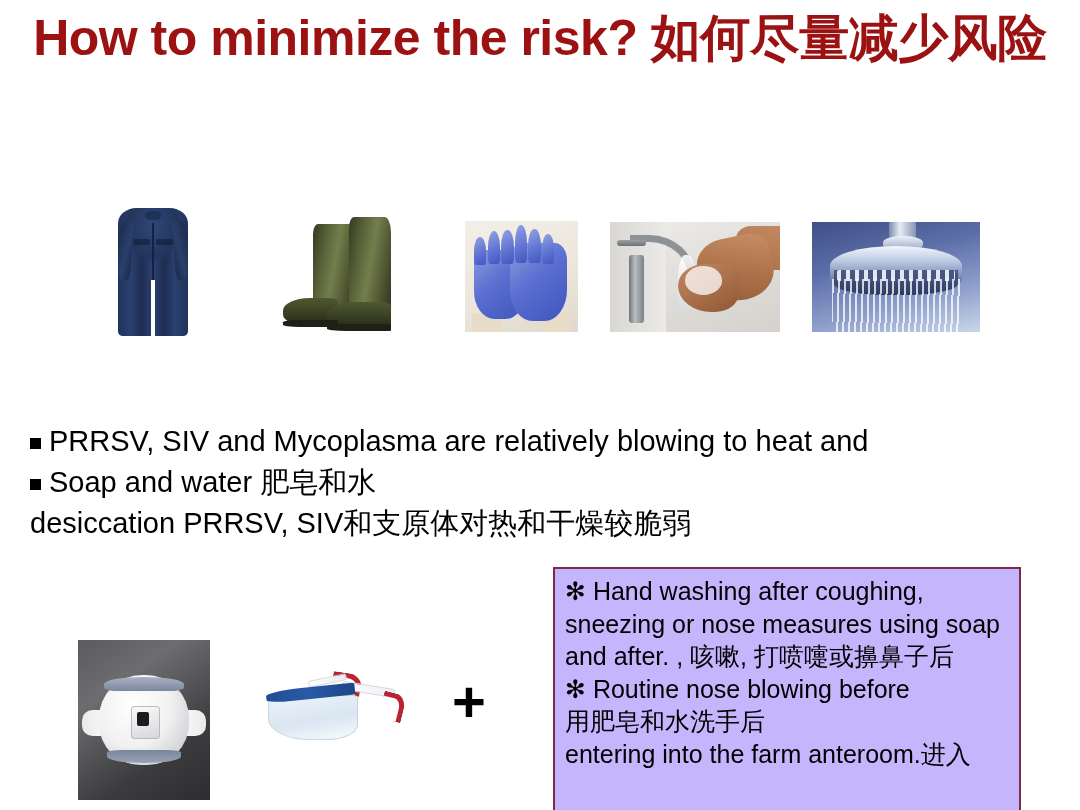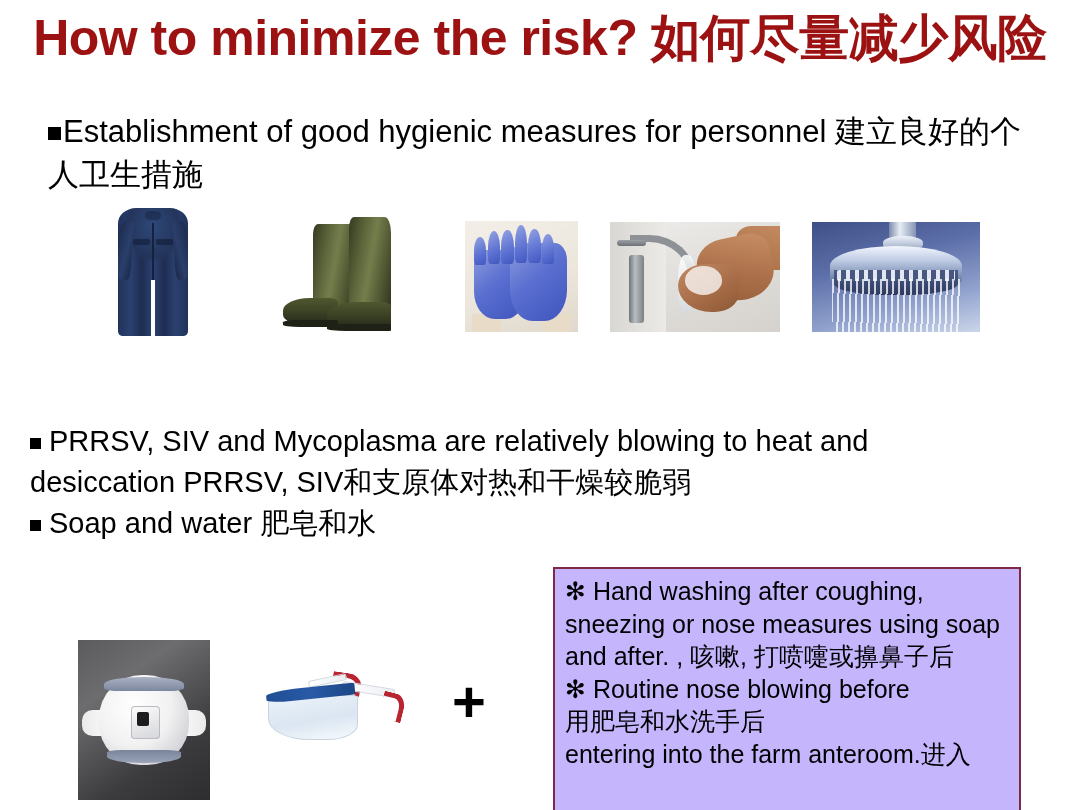--- a/index.html
+++ b/index.html
@@ -303,23 +303,20 @@
   }
   .note-line { white-space: nowrap; }
 </style>
 </head>
 <body>
 
 <div id="slide">
 
   <div class="slide-title">How to minimize the risk? 如何尽量减少风险</div>
 
-  <div class="bullet-block-1">
-    <span class="sq-bullet"></span><span>Establishment of good hygienic measures for personnel 建立良好的个人卫生措施</span>
-  </div>
 
   <div class="photo" id="img-coverall">
     <div class="coverall-body"></div>
     <div class="coverall-sleeve-l"></div>
     <div class="coverall-sleeve-r"></div>
     <div class="coverall-collar"></div>
     <div class="coverall-zip"></div>
     <div class="coverall-pkt" style="left:22%;"></div>
     <div class="coverall-pkt" style="right:22%;"></div>
     <div class="coverall-gap"></div>
@@ -368,24 +365,24 @@
     <div class="sh-dome"></div>
     <div class="sh-face"></div>
     <div class="sh-nozzles"></div>
     <div class="sh-jets"></div>
   </div>
 
   <div class="bullet-block-2">
     <div>
       <span class="sq-bullet-sm"></span><span>PRRSV, SIV and Mycoplasma are relatively blowing to heat and</span>
     </div>
-    <div>desiccation  PRRSV, SIV和支原体对热和干燥较脆弱</div>
     <div>
       <span class="sq-bullet-sm"></span><span>Soap and water 肥皂和水</span>
     </div>
+    <div>desiccation  PRRSV, SIV和支原体对热和干燥较脆弱</div>
   </div>
 
   <div class="photo" id="img-mask">
     <div class="mask-bg"></div>
     <div class="mask-tab-l"></div>
     <div class="mask-tab-r"></div>
     <div class="mask-cup"></div>
     <div class="mask-band-top"></div>
     <div class="mask-band-bot"></div>
     <div class="mask-valve"></div>

